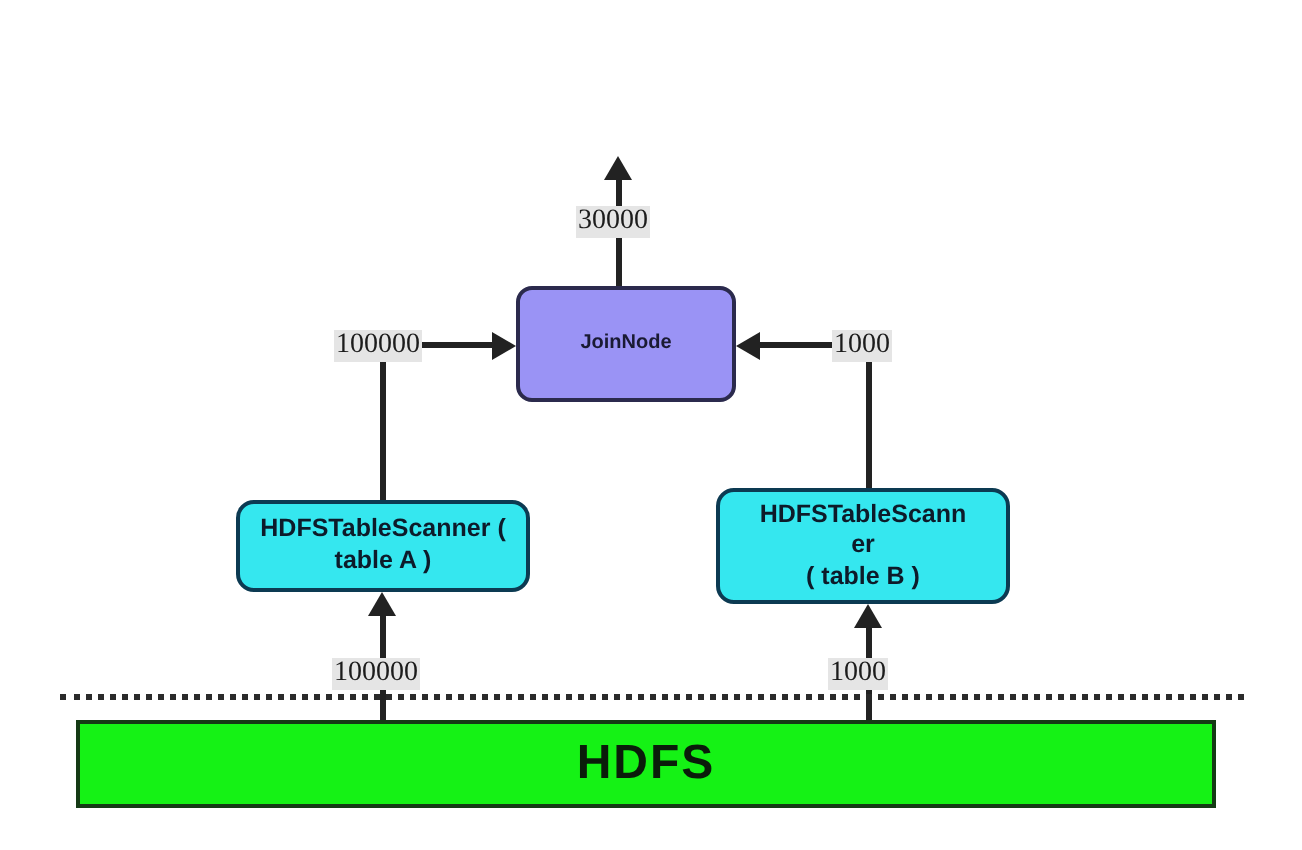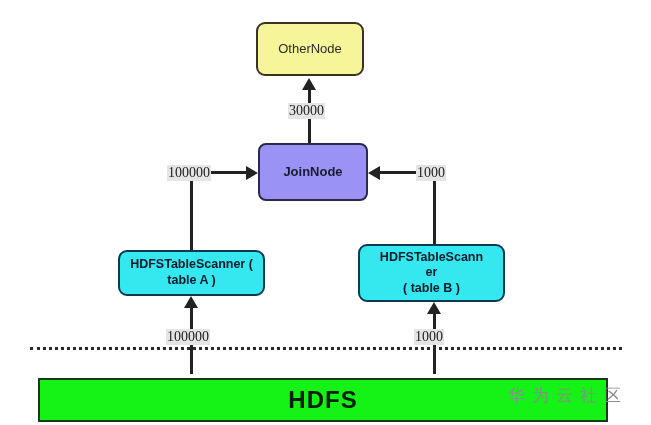--- a/index.html
+++ b/index.html
@@ -40,21 +40,21 @@
     font-weight: normal;
   }
   .node-join {
     left: 258px;
     top: 143px;
     width: 110px;
     height: 58px;
     background: #9a93f5;
     border: 2px solid #2b2a4d;
     border-radius: 8px;
-    font-size: 13px;
+    font-size: 10px;
     color: #1a1a33;
     font-weight: bold;
   }
   .node-scan-a {
     left: 118px;
     top: 250px;
     width: 147px;
     height: 46px;
     background: #35e7ef;
     border: 2px solid #0c3a52;
@@ -71,21 +71,21 @@
     height: 58px;
     background: #35e7ef;
     border: 2px solid #0c3a52;
     border-radius: 9px;
     font-size: 12.5px;
     color: #0d1b2a;
     font-weight: bold;
   }
   .node-hdfs {
     left: 38px;
-    top: 378px;
+    top: 360px;
     width: 570px;
     height: 44px;
     background: #15f215;
     border: 2px solid #153a15;
     border-radius: 0;
     font-size: 24px;
     color: #0a1c0a;
     font-weight: bold;
     letter-spacing: 1px;
   }
@@ -186,23 +186,20 @@
   <div class="edge-label" style="left:416px; top:165px;">1000</div>
 
   <div class="vline" style="left:190px; top:308px; height:66px;"></div>
   <div class="arrow-up" style="left:184px; top:296px;"></div>
   <div class="edge-label" style="left:166px; top:329px;">100000</div>
 
   <div class="vline" style="left:433px; top:314px; height:60px;"></div>
   <div class="arrow-up" style="left:427px; top:302px;"></div>
   <div class="edge-label" style="left:414px; top:329px;">1000</div>
 
-  <div class="node node-other">
-    <span class="node-label">OtherNode</span>
-  </div>
 
   <div class="node node-join">
     <span class="node-label">JoinNode</span>
   </div>
 
   <div class="node node-scan-a">
     <span class="node-label">HDFSTableScanner ( table A )</span>
   </div>
 
   <div class="node node-scan-b">
@@ -210,15 +207,14 @@
 er
 ( table B )</span>
   </div>
 
   <div class="dotted-sep"></div>
 
   <div class="node node-hdfs">
     <span class="node-label">HDFS</span>
   </div>
 
-  <div class="watermark">华为云社区</div>
 
 </div>
 
 </body></html>

